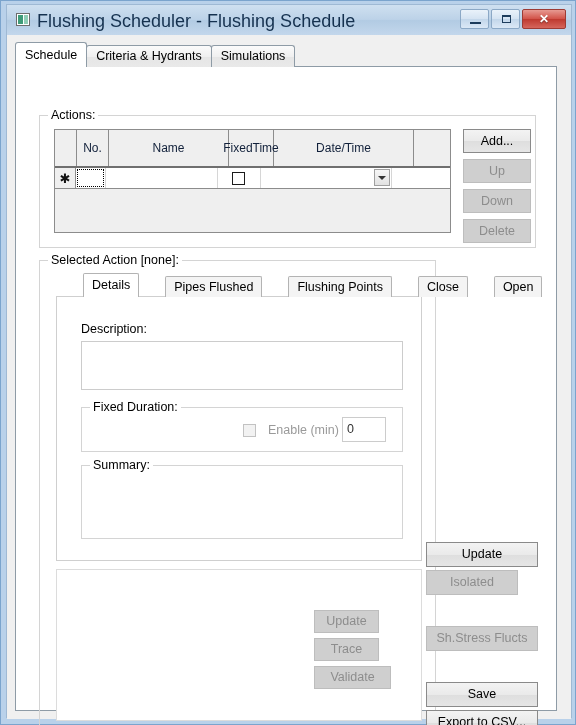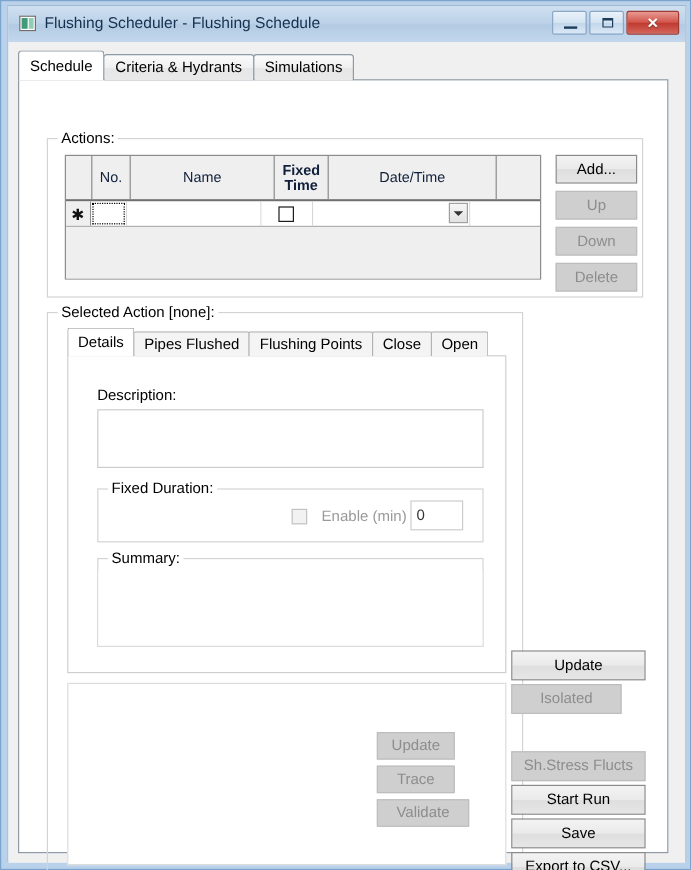--- a/index.html
+++ b/index.html
@@ -61,21 +61,21 @@
   .app-icon::after {
     content: "";
     position: absolute;
     left: 7px; top: 1px;
     width: 4px; height: 9px;
     background: #8fcdb5;
   }
   .title-text {
     position: absolute;
     left: 30px; top: 6px;
-    font-size: 13px;
+    font-size: 18px;
     color: #15314f;
     white-space: nowrap;
   }
   .win-btns {
     position: absolute;
     right: 5px; top: 4px;
     display: flex;
     gap: 2px;
   }
   .win-btn {
@@ -299,20 +299,21 @@
     padding: 0 8px;
     box-sizing: border-box;
     border: 1px solid #b3b3b3;
     border-bottom: none;
     background: #f4f4f4;
     font-size: 12.5px;
     line-height: 20px;
     color: #000;
     margin-right: -1px;
     border-radius: 2px 2px 0 0;
+    margin-left: 27px;
   }
   .itab.active {
     height: 24px;
     line-height: 23px;
     background: #ffffff;
     border-color: #b3b3b3;
     position: relative;
     z-index: 4;
   }
   .inner-tabpanel {
@@ -401,21 +402,21 @@
 
         <div class="group" style="left:23px; top:48px; width:497px; height:133px;">
           <div class="legend">Actions:</div>
         </div>
 
         <div class="grid" style="left:38px; top:62px; width:397px; height:104px;">
           <div class="grid-head">
             <div class="gh" style="width:22px;"></div>
             <div class="gh" style="width:32px;">No.</div>
             <div class="gh" style="width:120px;">Name</div>
-            <div class="gh" style="width:45px; flex-direction:column;font-weight:bold;">
+            <div class="gh" style="width:45px; flex-direction:row;">
               <span>Fixed</span>
               <span>Time</span>
             </div>
             <div class="gh" style="width:140px;">Date/Time</div>
           </div>
 
           <div class="grid-row">
             <div class="gc rowhdr" style="width:22px;">✱</div>
             <div class="gc focus-cell" style="width:32px;"></div>
             <div class="gc" style="width:120px;"></div>
@@ -472,20 +473,19 @@
 
         <div class="plainpanel" style="left:40px; top:502px; width:366px; height:152px;"></div>
 
         <div class="btn disabled" style="left:298px; top:543px; width:65px; height:23px;">Update</div>
         <div class="btn disabled" style="left:298px; top:571px; width:65px; height:23px;">Trace</div>
         <div class="btn disabled" style="left:298px; top:599px; width:77px; height:23px;">Validate</div>
 
         <div class="btn" style="left:410px; top:475px; width:112px; height:25px;">Update</div>
         <div class="btn disabled" style="left:410px; top:503px; width:92px; height:25px;">Isolated</div>
         <div class="btn disabled" style="left:410px; top:559px; width:112px; height:25px;">Sh.Stress Flucts</div>
-        <div class="btn" style="left:410px; top:587px; width:112px; height:25px;">Start Run</div>
         <div class="btn" style="left:410px; top:615px; width:112px; height:25px;">Save</div>
         <div class="btn" style="left:410px; top:643px; width:112px; height:25px;">Export to CSV...</div>
 
       </div>
     </div>
   </div>
 </div>
 
 </body></html>

